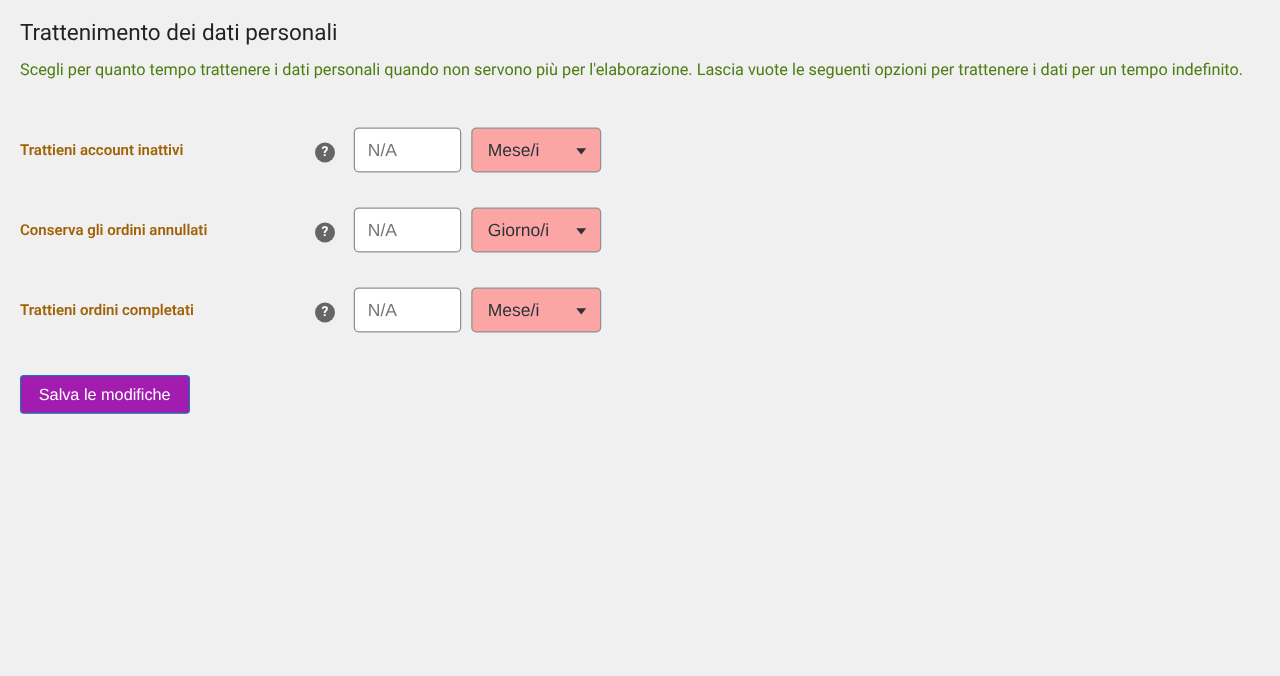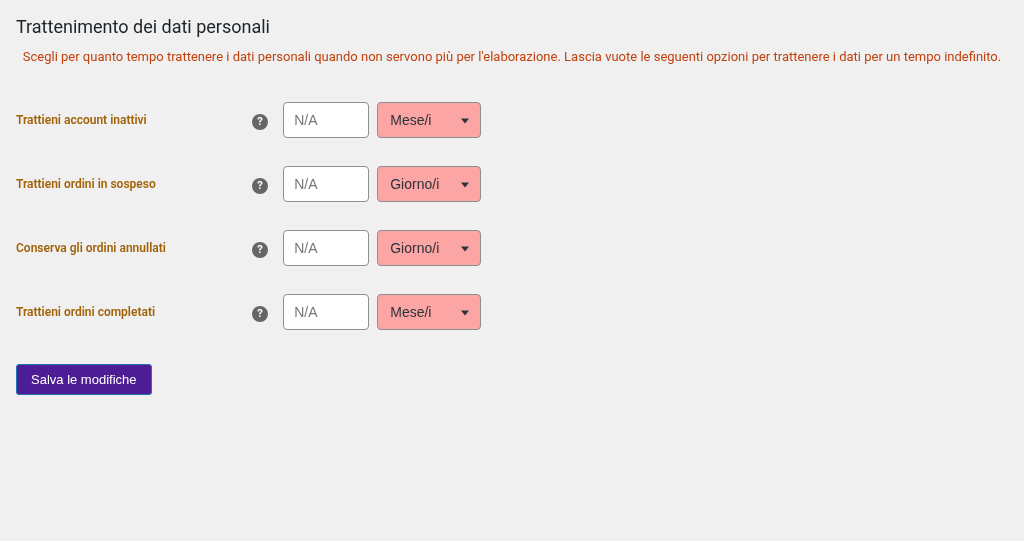--- a/index.html
+++ b/index.html
@@ -17,23 +17,22 @@
       height: 541px;
     }
     h2 {
       font-size: 18px;
       font-weight: 400;
       color: #1d2327;
       margin-bottom: 12px;
     }
     .description {
       font-size: 13px;
-      color: #c2410c;
+      color: #4d7c0f;
       margin-bottom: 24px;
-      text-align: center;
     }
     .form-table {
       width: 100%;
       border-collapse: collapse;
     }
     .form-table tr {
       height: 64px;
     }
     .form-table th {
       text-align: left;
@@ -107,21 +106,21 @@
       height: 0;
       border-left: 4px solid transparent;
       border-right: 4px solid transparent;
       border-top: 5px solid #2c3338;
       pointer-events: none;
     }
     .submit {
       margin-top: 20px;
     }
     .button-primary {
-      background: #4c1d95;
+      background: #a21caf;
       border: 1px solid #2271b1;
       color: #fff;
       padding: 7px 14px;
       border-radius: 3px;
       font-size: 13px;
       cursor: pointer;
       font-weight: 400;
     }
   </style>
 </head>
@@ -134,34 +133,20 @@
   <tbody>
     <tr>
       <th>Trattieni account inattivi</th>
       <td>
         <span class="help-icon">?</span>
         <span class="input-group">
           <input type="text" placeholder="N/A" style="">
           <span class="select-wrap">
             <select>
               <option>Mese/i</option>
-            </select>
-          </span>
-        </span>
-      </td>
-    </tr>
-    <tr>
-      <th>Trattieni ordini in sospeso</th>
-      <td>
-        <span class="help-icon">?</span>
-        <span class="input-group">
-          <input type="text" placeholder="N/A" style="">
-          <span class="select-wrap">
-            <select>
-              <option>Giorno/i</option>
             </select>
           </span>
         </span>
       </td>
     </tr>
     <tr>
       <th>Conserva gli ordini annullati</th>
       <td>
         <span class="help-icon">?</span>
         <span class="input-group">

